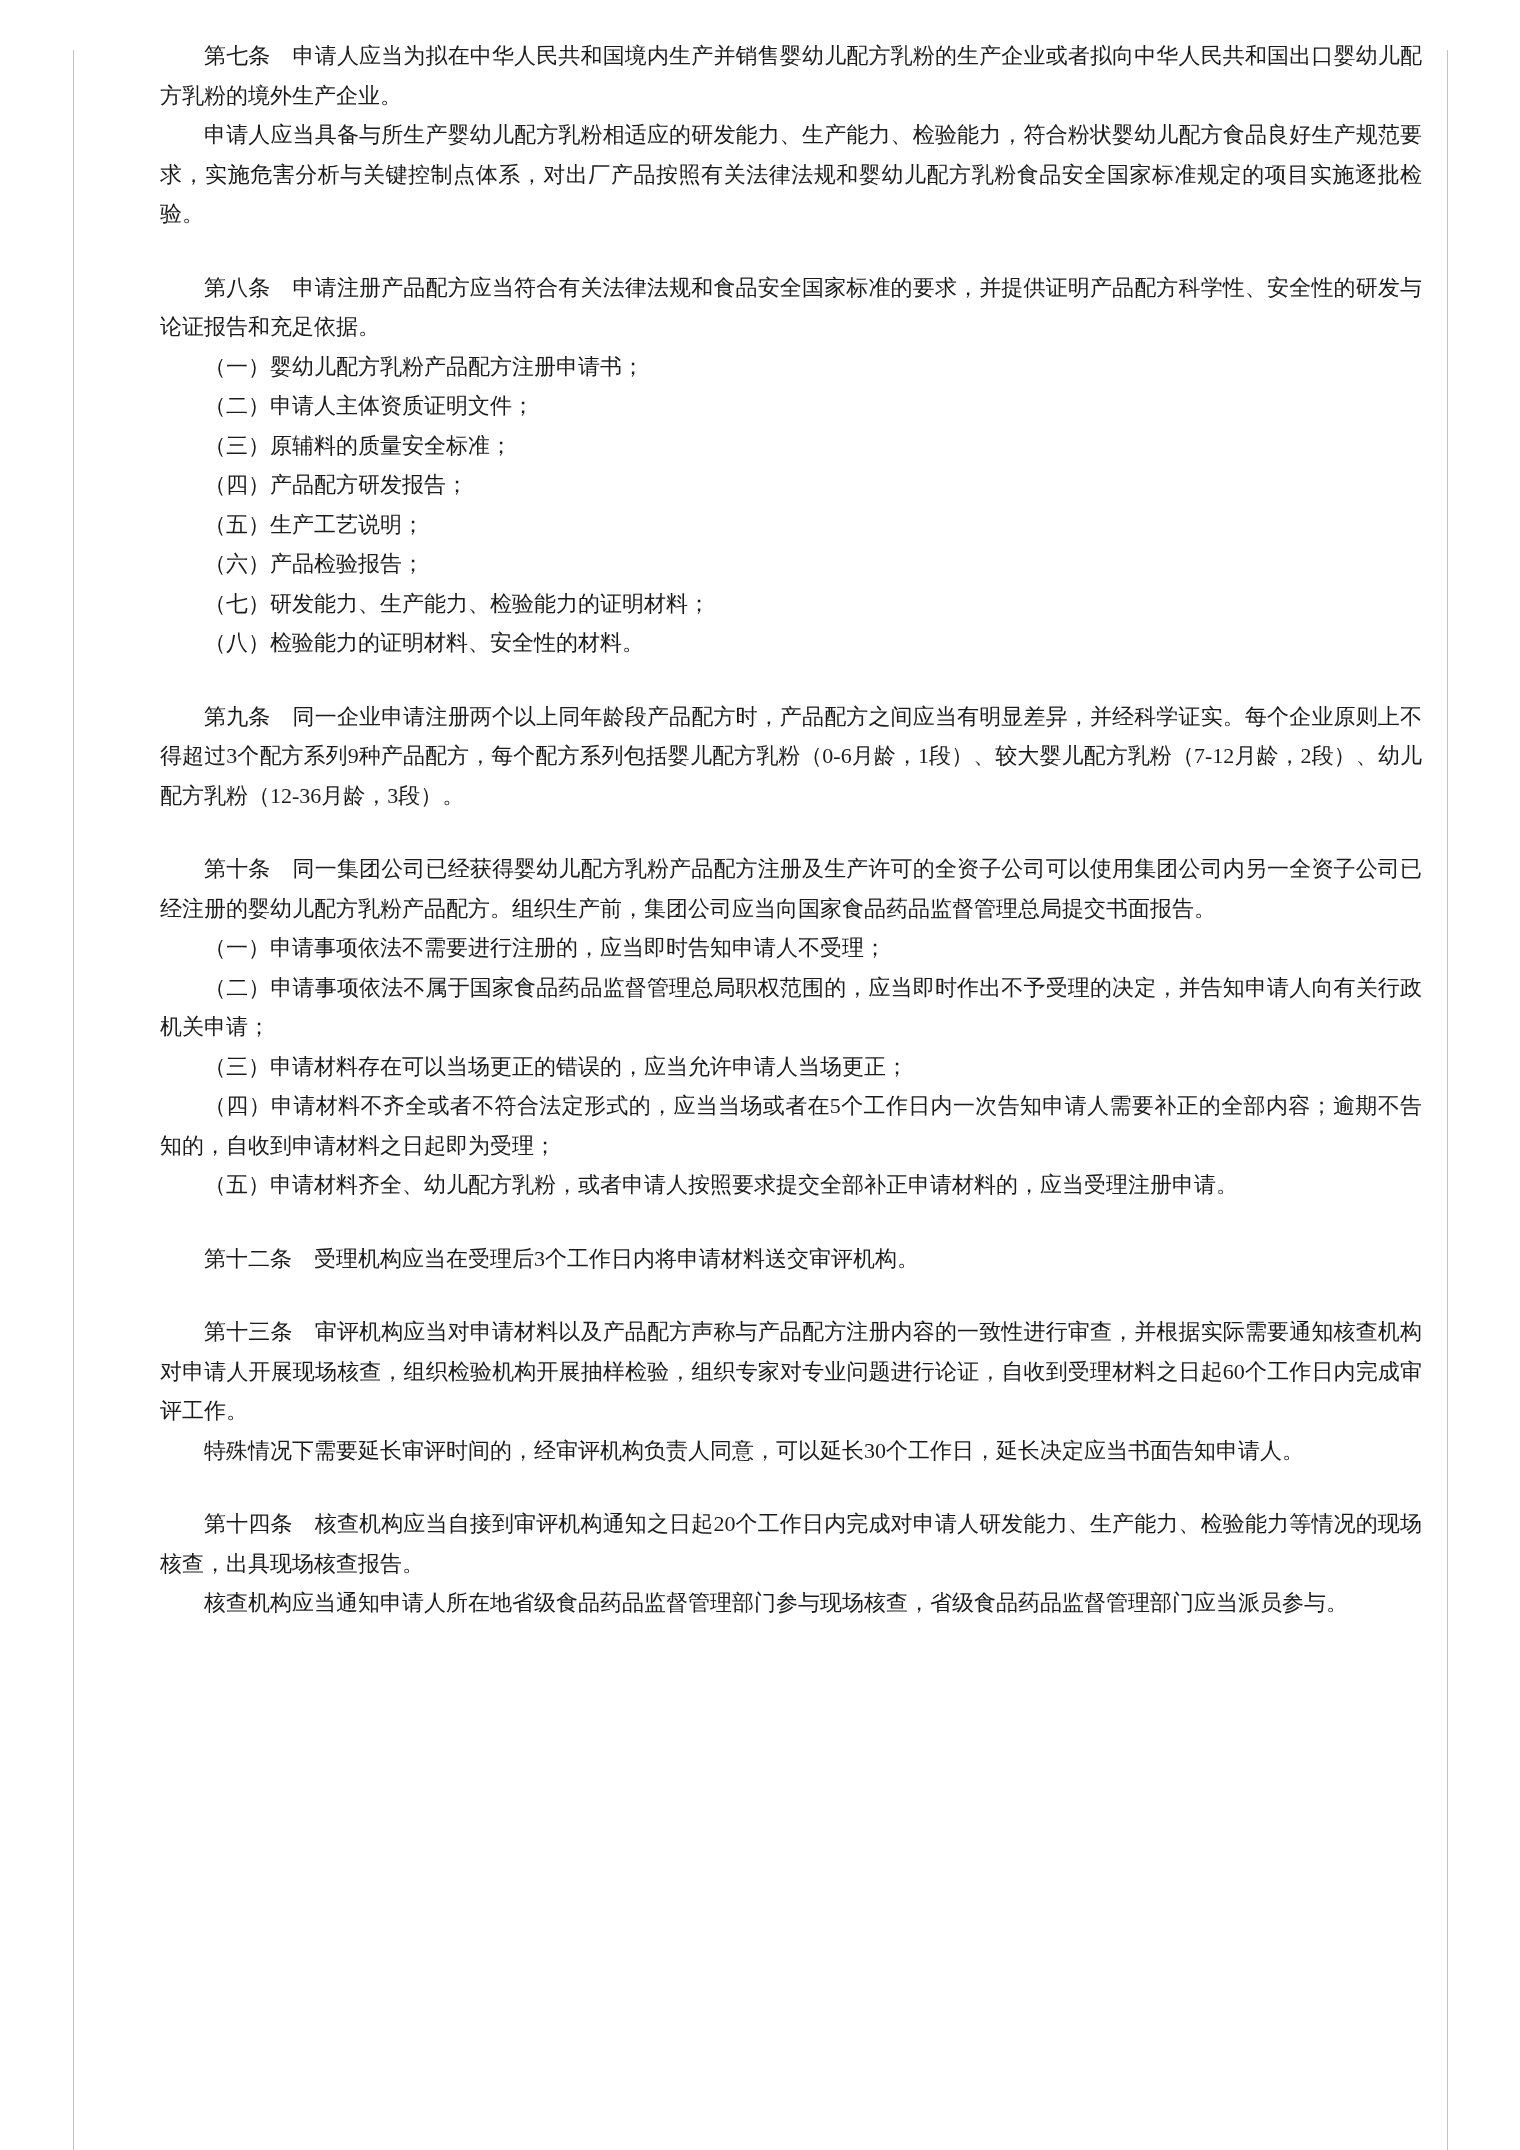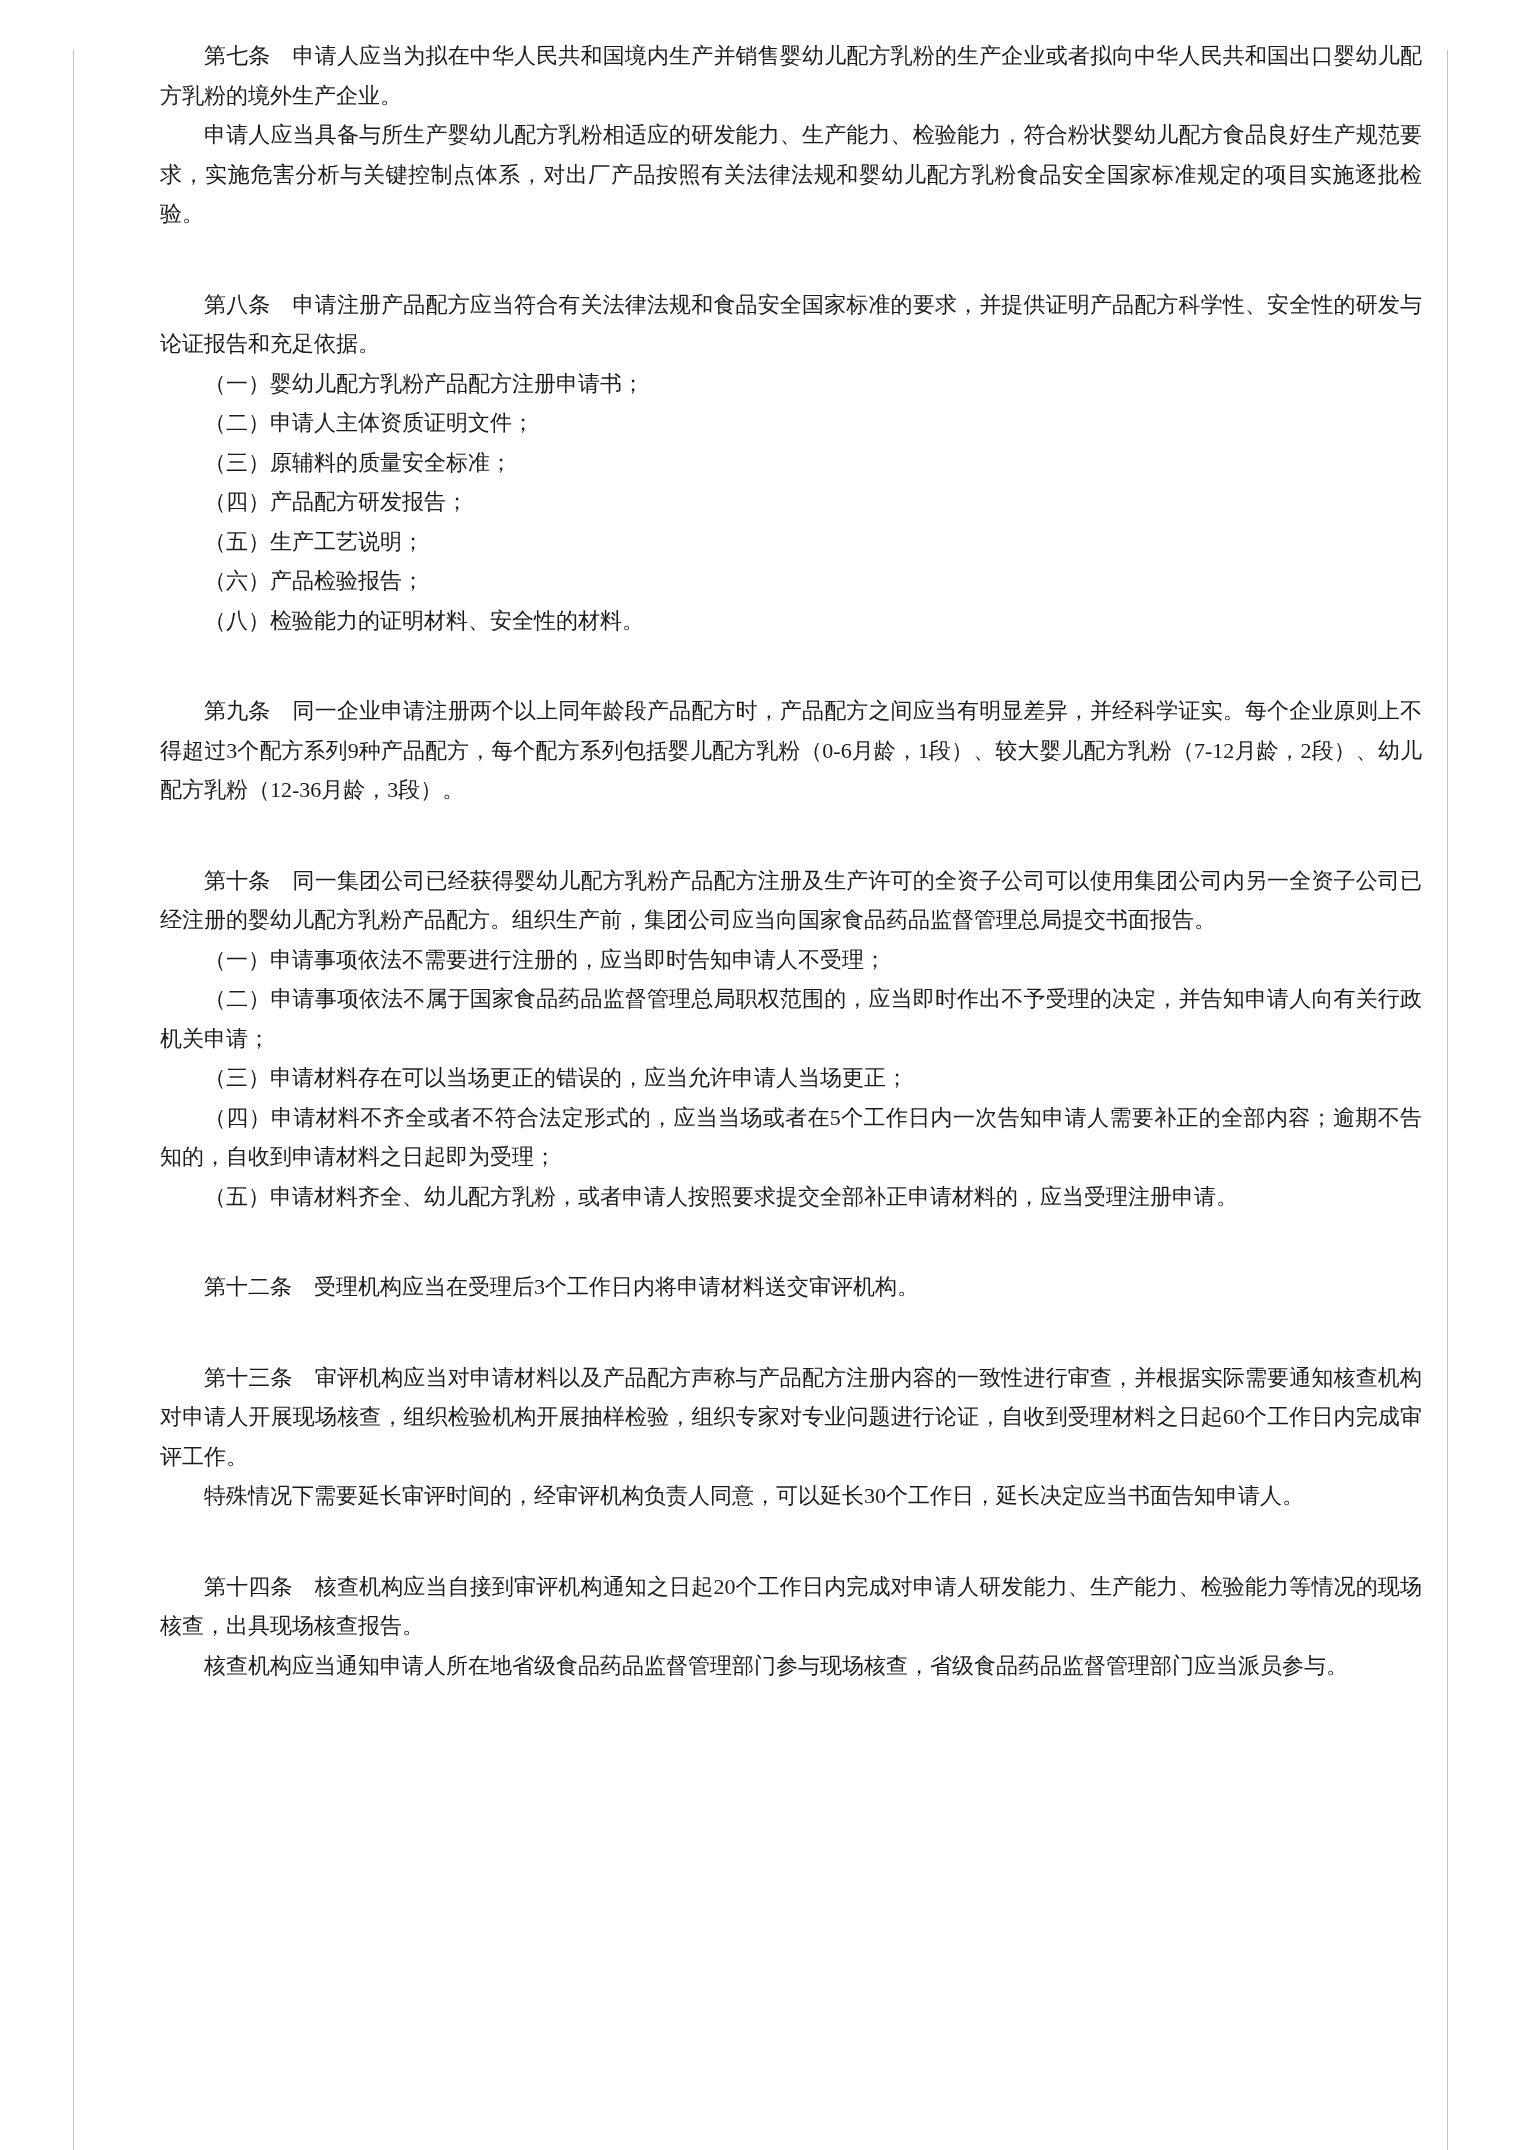--- a/index.html
+++ b/index.html
@@ -32,39 +32,40 @@
     font-size: 22px;
     line-height: 39.5px;
     text-align: justify;
     text-justify: inter-ideograph;
   }
   .para {
     margin: 0;
     text-indent: 2em;
   }
   .para.gap {
-    margin-top: 51px;
+    margin-top: 34px;
   }
 </style>
 </head>
 <body>
 
 <div class="page-edge left"></div>
 <div class="page-edge right"></div>
 
 <div class="doc-body" id="doc-body">
     <div class="para">第七条　申请人应当为拟在中华人民共和国境内生产并销售婴幼儿配方乳粉的生产企业或者拟向中华人民共和国出口婴幼儿配方乳粉的境外生产企业。</div>
     <div class="para">申请人应当具备与所生产婴幼儿配方乳粉相适应的研发能力、生产能力、检验能力，符合粉状婴幼儿配方食品良好生产规范要求，实施危害分析与关键控制点体系，对出厂产品按照有关法律法规和婴幼儿配方乳粉食品安全国家标准规定的项目实施逐批检验。</div>
     <div class="para gap">第八条　申请注册产品配方应当符合有关法律法规和食品安全国家标准的要求，并提供证明产品配方科学性、安全性的研发与论证报告和充足依据。</div>
     <div class="para">（一）婴幼儿配方乳粉产品配方注册申请书；</div>
     <div class="para">（二）申请人主体资质证明文件；</div>
     <div class="para">（三）原辅料的质量安全标准；</div>
     <div class="para">（四）产品配方研发报告；</div>
     <div class="para">（五）生产工艺说明；</div>
     <div class="para">（六）产品检验报告；</div>
+    <div class="para">（七）研发能力、生产能力、检验能力的证明材料；</div>
     <div class="para">（八）检验能力的证明材料、安全性的材料。</div>
     <div class="para gap">第九条　同一企业申请注册两个以上同年龄段产品配方时，产品配方之间应当有明显差异，并经科学证实。每个企业原则上不得超过3个配方系列9种产品配方，每个配方系列包括婴儿配方乳粉（0-6月龄，1段）、较大婴儿配方乳粉（7-12月龄，2段）、幼儿配方乳粉（12-36月龄，3段）。</div>
     <div class="para gap">第十条　同一集团公司已经获得婴幼儿配方乳粉产品配方注册及生产许可的全资子公司可以使用集团公司内另一全资子公司已经注册的婴幼儿配方乳粉产品配方。组织生产前，集团公司应当向国家食品药品监督管理总局提交书面报告。</div>
     <div class="para">（一）申请事项依法不需要进行注册的，应当即时告知申请人不受理；</div>
     <div class="para">（二）申请事项依法不属于国家食品药品监督管理总局职权范围的，应当即时作出不予受理的决定，并告知申请人向有关行政机关申请；</div>
     <div class="para">（三）申请材料存在可以当场更正的错误的，应当允许申请人当场更正；</div>
     <div class="para">（四）申请材料不齐全或者不符合法定形式的，应当当场或者在5个工作日内一次告知申请人需要补正的全部内容；逾期不告知的，自收到申请材料之日起即为受理；</div>
     <div class="para">（五）申请材料齐全、幼儿配方乳粉，或者申请人按照要求提交全部补正申请材料的，应当受理注册申请。</div>
     <div class="para gap">第十二条　受理机构应当在受理后3个工作日内将申请材料送交审评机构。</div>
     <div class="para gap">第十三条　审评机构应当对申请材料以及产品配方声称与产品配方注册内容的一致性进行审查，并根据实际需要通知核查机构对申请人开展现场核查，组织检验机构开展抽样检验，组织专家对专业问题进行论证，自收到受理材料之日起60个工作日内完成审评工作。</div>

